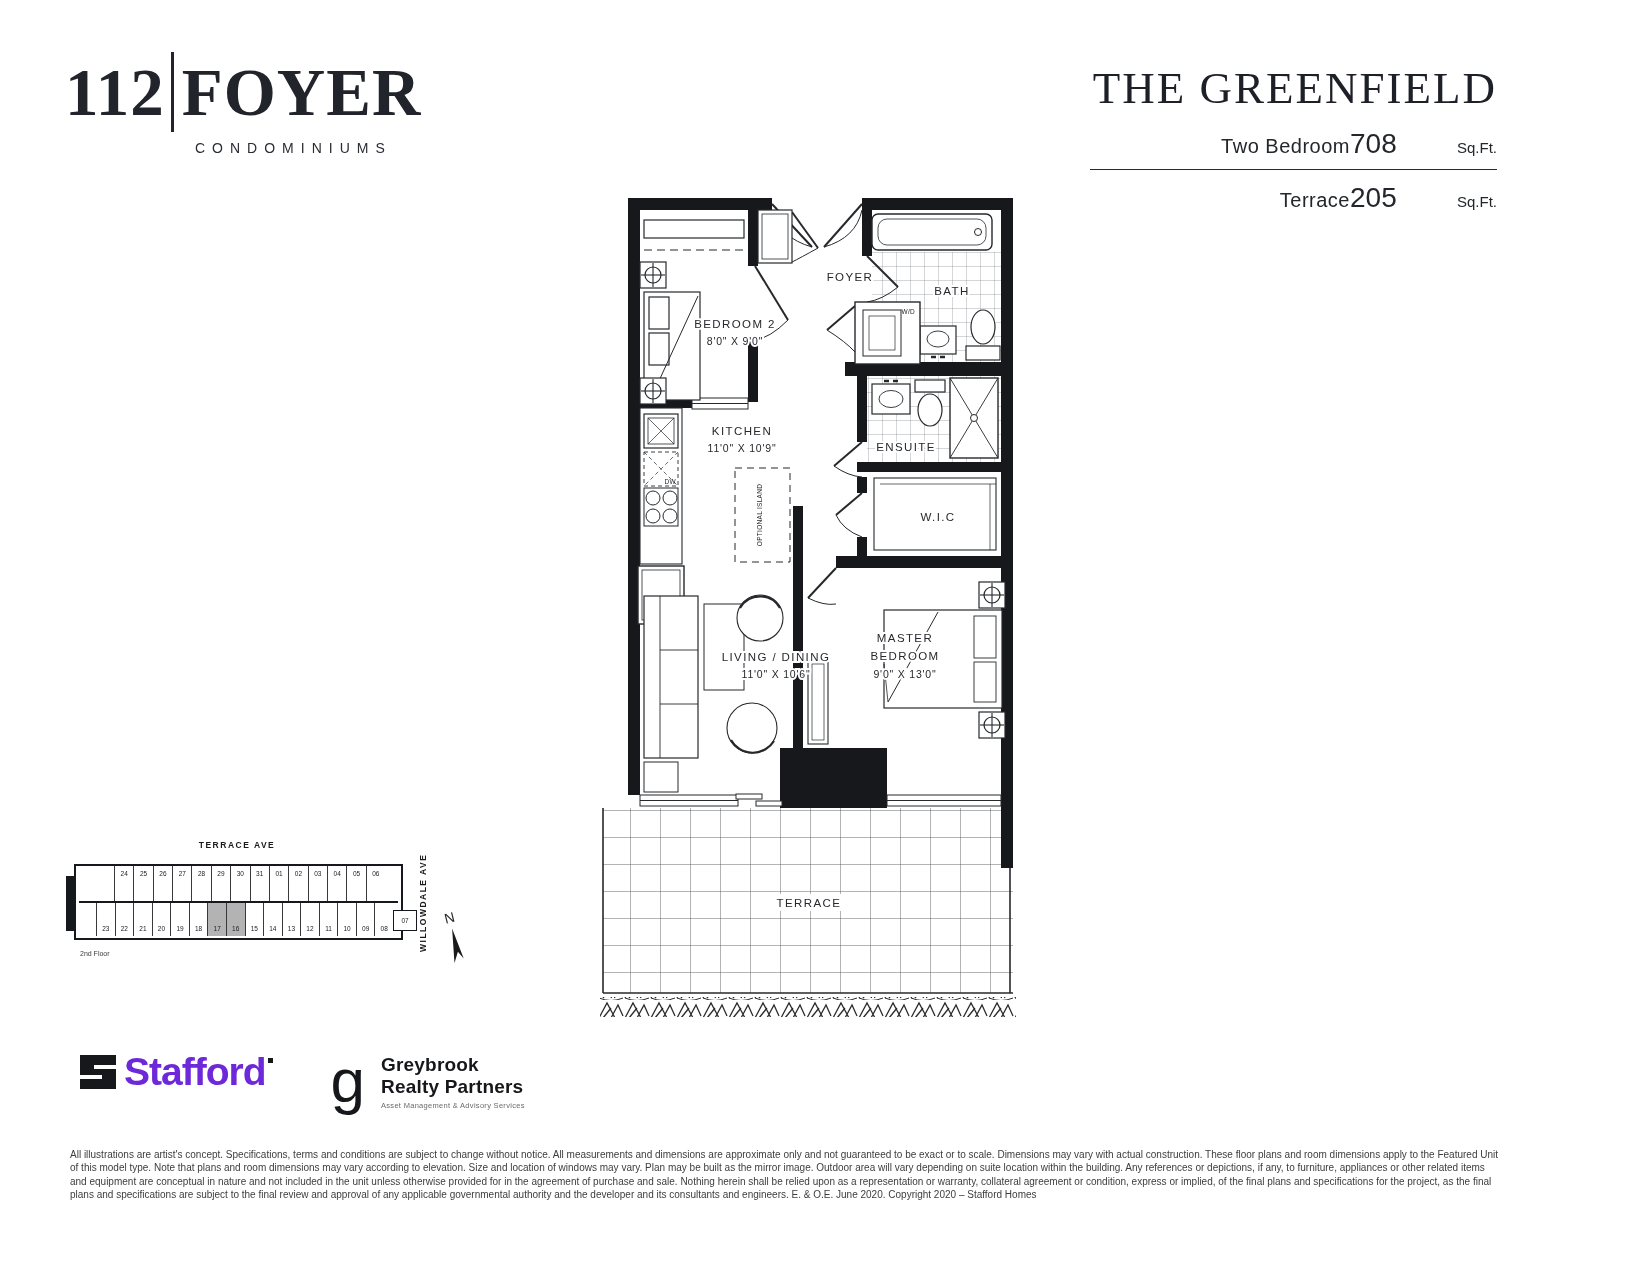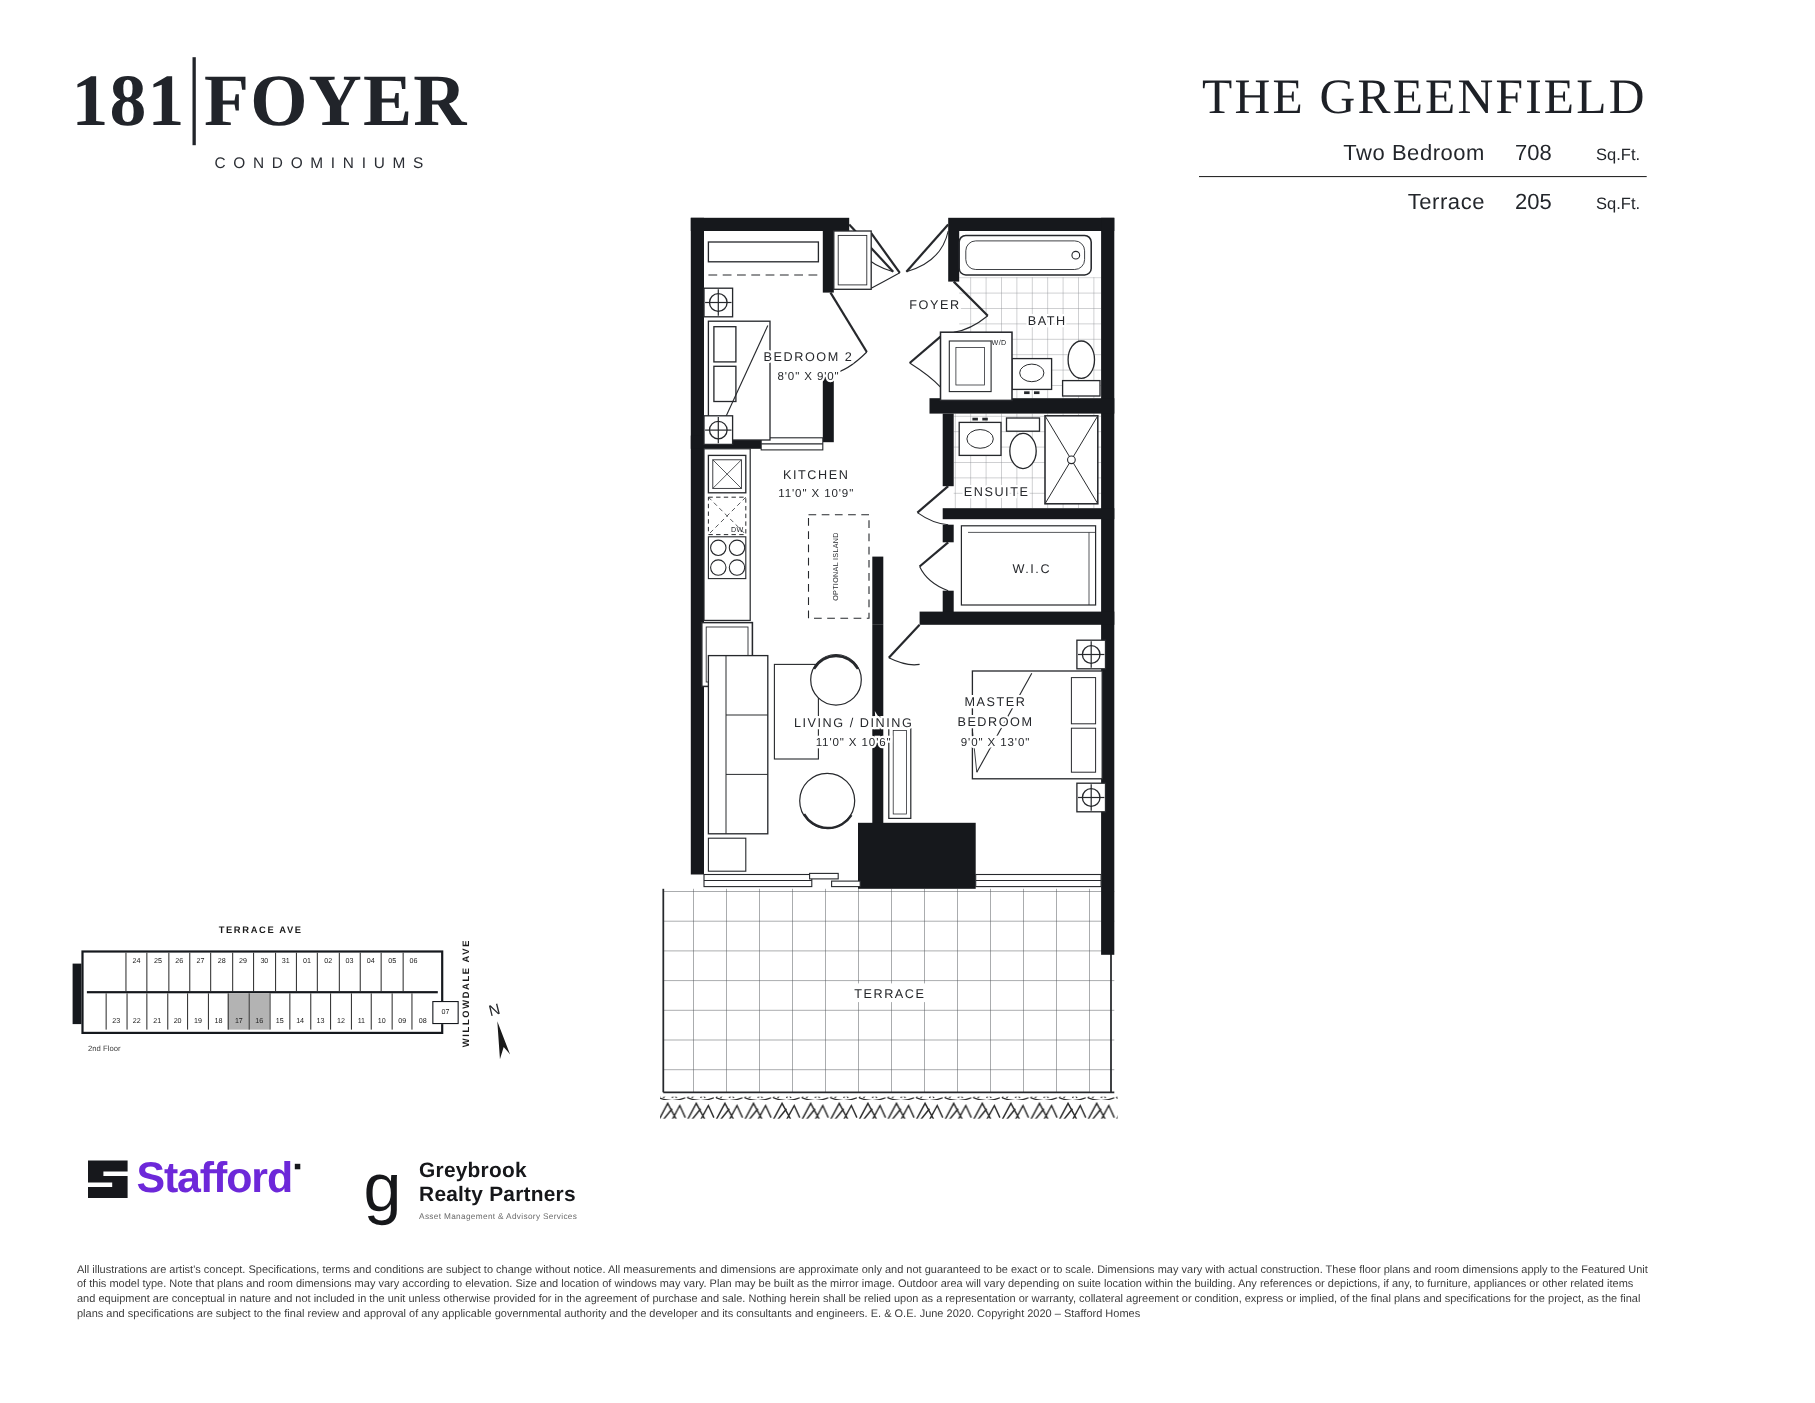--- a/index.html
+++ b/index.html
@@ -12,22 +12,22 @@
   .brand-row{display:flex;align-items:center;}
   .brand-num,.brand-name{font-family:"Liberation Serif",serif;font-size:67px;font-weight:600;letter-spacing:1px;color:#21242a;line-height:1;}
   .brand-bar{width:3px;height:80px;background:#21242a;margin:0 8px 0 6px;}
   .brand-tagline{font-size:14px;letter-spacing:7px;color:#2a2d33;margin-top:8px;margin-left:130px;font-weight:400;}
   
   .plan-head{position:absolute;left:1090px;top:64px;width:407px;text-align:right;}
   .plan-title{font-family:"Liberation Serif",serif;font-size:45px;letter-spacing:2px;color:#1d2026;line-height:1.1;font-weight:500;}
   .spec{display:flex;justify-content:flex-end;align-items:baseline;margin-top:14px;padding-bottom:9px;}
   .spec.second{border-top:1.5px solid #2a2a2a;padding-top:12px;margin-top:0;}
   .spec-label{font-size:20px;color:#23262b;letter-spacing:.5px;}
-  .spec-value{font-size:20px;color:#23262b;width:88px;text-align:center;}
-  .spec-unit{font-size:15px;color:#23262b;width:52px;text-align:center;margin-left:7px;}
+  .spec-value{font-size:28px;color:#23262b;width:88px;text-align:left;}
+  .spec-unit{font-size:15px;color:#23262b;width:52px;text-align:right;margin-left:7px;}
   
   .keyplan{position:absolute;left:72px;top:838px;width:340px;height:150px;}
   .kp-street{position:absolute;top:2px;left:0;width:330px;text-align:center;font-size:8.5px;font-weight:bold;letter-spacing:1.5px;color:#1a1a1a;}
   .kp-bldg{position:absolute;top:26px;left:2px;width:325px;height:72px;border:2.5px solid #15181d;background:#fff;}
   .kp-row{position:absolute;display:flex;}
   .kp-row-top{top:0;left:38px;right:16px;height:35px;}
   .kp-row-bot{top:37px;left:20px;right:8px;height:33px;}
   .kp-cell{flex:1;border-left:1px solid #3a3a3a;font-size:6.5px;color:#222;display:flex;align-items:flex-start;justify-content:center;padding-top:4px;}
   .kp-row-bot .kp-cell{align-items:flex-end;padding-bottom:4px;padding-top:0;}
   .kp-cell.hl{background:#b3b3b3;}
@@ -54,21 +54,21 @@
   .room-name{font-size:11.5px;letter-spacing:1.4px;}
   .room-dim{font-size:10.5px;letter-spacing:.8px;}
   .tiny{font-size:6.5px;letter-spacing:.3px;}
   .halo{paint-order:stroke;stroke:#ffffff;stroke-width:4px;}
 </style>
 </head>
 <body>
 
 <div class="brand">
   <div class="brand-row">
-    <span class="brand-num">181</span>
+    <span class="brand-num">112</span>
     <div class="brand-bar"></div>
     <span class="brand-name">FOYER</span>
   </div>
   <div class="brand-tagline">CONDOMINIUMS</div>
 </div>
 
 <div class="plan-head">
   <div class="plan-title">THE GREENFIELD</div>
   <div class="spec">
     <span class="spec-label">Two Bedroom</span>

